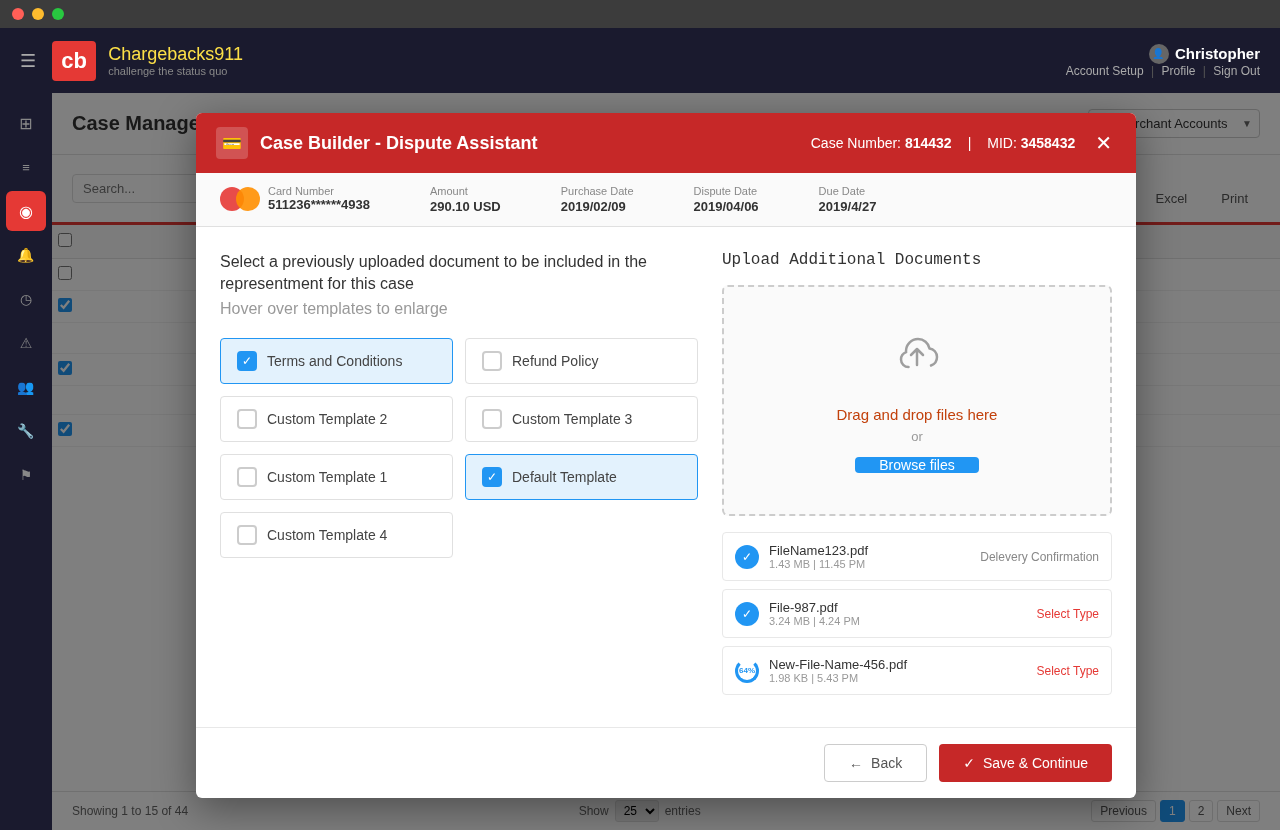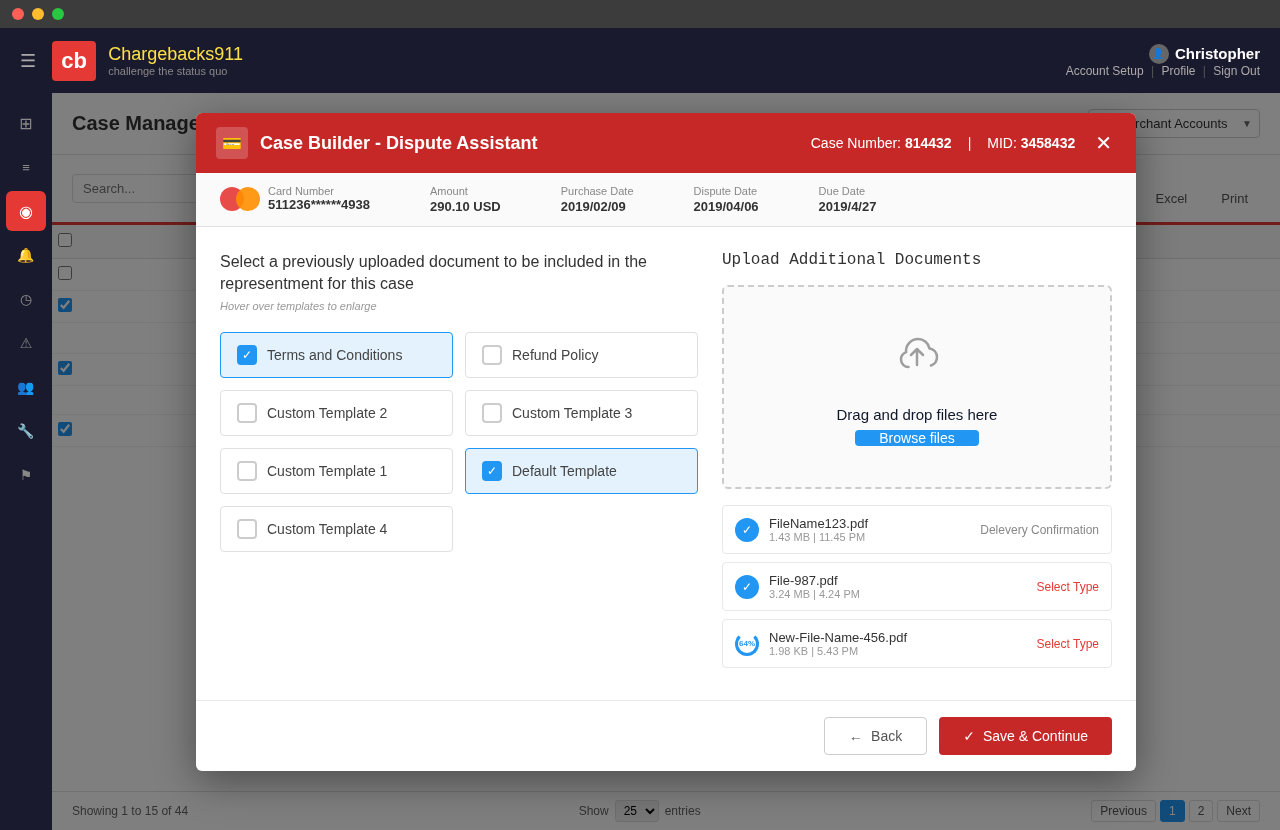--- a/index.html
+++ b/index.html
@@ -105,35 +105,35 @@
     .mc-circle2 { width: 24px; height: 24px; border-radius: 50%; background: #ff8f00; opacity: 0.9; margin-left: -8px; }
     .case-info-label { font-size: 11px; color: #888; font-weight: 500; }
     .case-info-value { font-size: 13px; color: #333; font-weight: 700; }
 
     
     .modal-body { display: flex; padding: 24px; gap: 24px; }
 
     
     .doc-select-section { flex: 1; }
     .doc-select-title { font-size: 16px; color: #333; margin-bottom: 4px; line-height: 1.4; }
-    .doc-select-subtitle { font-size: 11px; color: #999; margin-bottom: 20px; font-style: italic; }
+    .doc-select-subtitle { font-size: 16px; color: #999; margin-bottom: 20px; }
 
     .template-grid { display: grid; grid-template-columns: 1fr 1fr; gap: 12px; }
     .template-btn { display: flex; align-items: center; gap: 10px; padding: 12px 16px; border: 1.5px solid #e0e0e0; border-radius: 4px; background: white; cursor: pointer; font-size: 14px; color: #444; transition: border-color 0.2s; }
     .template-btn.selected { border-color: #2196f3; background: #e3f2fd; }
     .template-checkbox { width: 20px; height: 20px; border-radius: 4px; border: 2px solid #ccc; display: flex; align-items: center; justify-content: center; flex-shrink: 0; }
     .template-checkbox.checked { background: #2196f3; border-color: #2196f3; color: white; font-size: 12px; }
 
     
     .upload-section { width: 390px; flex-shrink: 0; }
     .upload-title { font-size: 16px; color: #333; margin-bottom: 16px; font-family: Liberation Mono, monospace; }
 
     .drop-zone { border: 2px dashed #ccc; border-radius: 6px; padding: 40px 20px; text-align: center; background: #fafafa; margin-bottom: 16px; }
     .cloud-icon { font-size: 48px; color: #9e9e9e; margin-bottom: 12px; }
-    .drop-text { font-size: 15px; color: #0f172a; margin-bottom: 6px; }
+    .drop-text { font-size: 15px; color: #c2410c; margin-bottom: 6px; }
     .drop-or { font-size: 13px; color: #999; margin-bottom: 12px; }
     .browse-btn { background: #2196f3; color: white; border: none; border-radius: 4px; padding: 0 24px; font-size: 14px; cursor: pointer; }
 
     
     .file-item { display: flex; align-items: center; gap: 10px; padding: 10px 12px; border: 1px solid #e8e8e8; border-radius: 4px; margin-bottom: 8px; background: white; }
     .file-check-icon { width: 24px; height: 24px; border-radius: 50%; display: flex; align-items: center; justify-content: center; flex-shrink: 0; }
     .file-check-icon.done { background: #2196f3; color: white; font-size: 12px; }
     .file-check-icon.progress { background: transparent; border: 3px solid #2196f3; border-top-color: transparent; font-size: 9px; color: #2196f3; display: flex; align-items: center; justify-content: center; }
     .file-info { flex: 1; }
     .file-name { font-size: 13px; color: #333; font-weight: 500; }
@@ -430,20 +430,21 @@
               <div class="upload-title">Upload Additional Documents</div>
 
               <div class="drop-zone">
                 <div class="cloud-icon">
                   <svg width="56" height="56" viewBox="0 0 56 56" fill="none">
                     <path d="M28 38V22M28 22L22 28M28 22L34 28" stroke="#9e9e9e" stroke-width="2.5" stroke-linecap="round" stroke-linejoin="round"></path>
                     <path d="M42 38.5C45.5 37.2 48 33.9 48 30C48 25.6 44.8 22 40.5 21.4C39.5 16.1 34.8 12 29 12C22.4 12 17 17.4 17 24C17 24.4 17 24.8 17.1 25.2C14.1 26.4 12 29.3 12 32.5C12 36.6 15.4 40 19.5 40" stroke="#9e9e9e" stroke-width="2.5" stroke-linecap="round" stroke-linejoin="round" fill="none"></path>
                   </svg>
                 </div>
                 <div class="drop-text">Drag and drop files here</div>
+                <div class="drop-or">or</div>
                 <button class="browse-btn">Browse files</button>
               </div>
 
               <div>
 
                 <div class="file-item">
                   <div class="file-check-icon done">✓</div>
                   <div class="file-info">
                     <div class="file-name">FileName123.pdf</div>
                     <div class="file-meta">1.43 MB | 11.45 PM</div>

